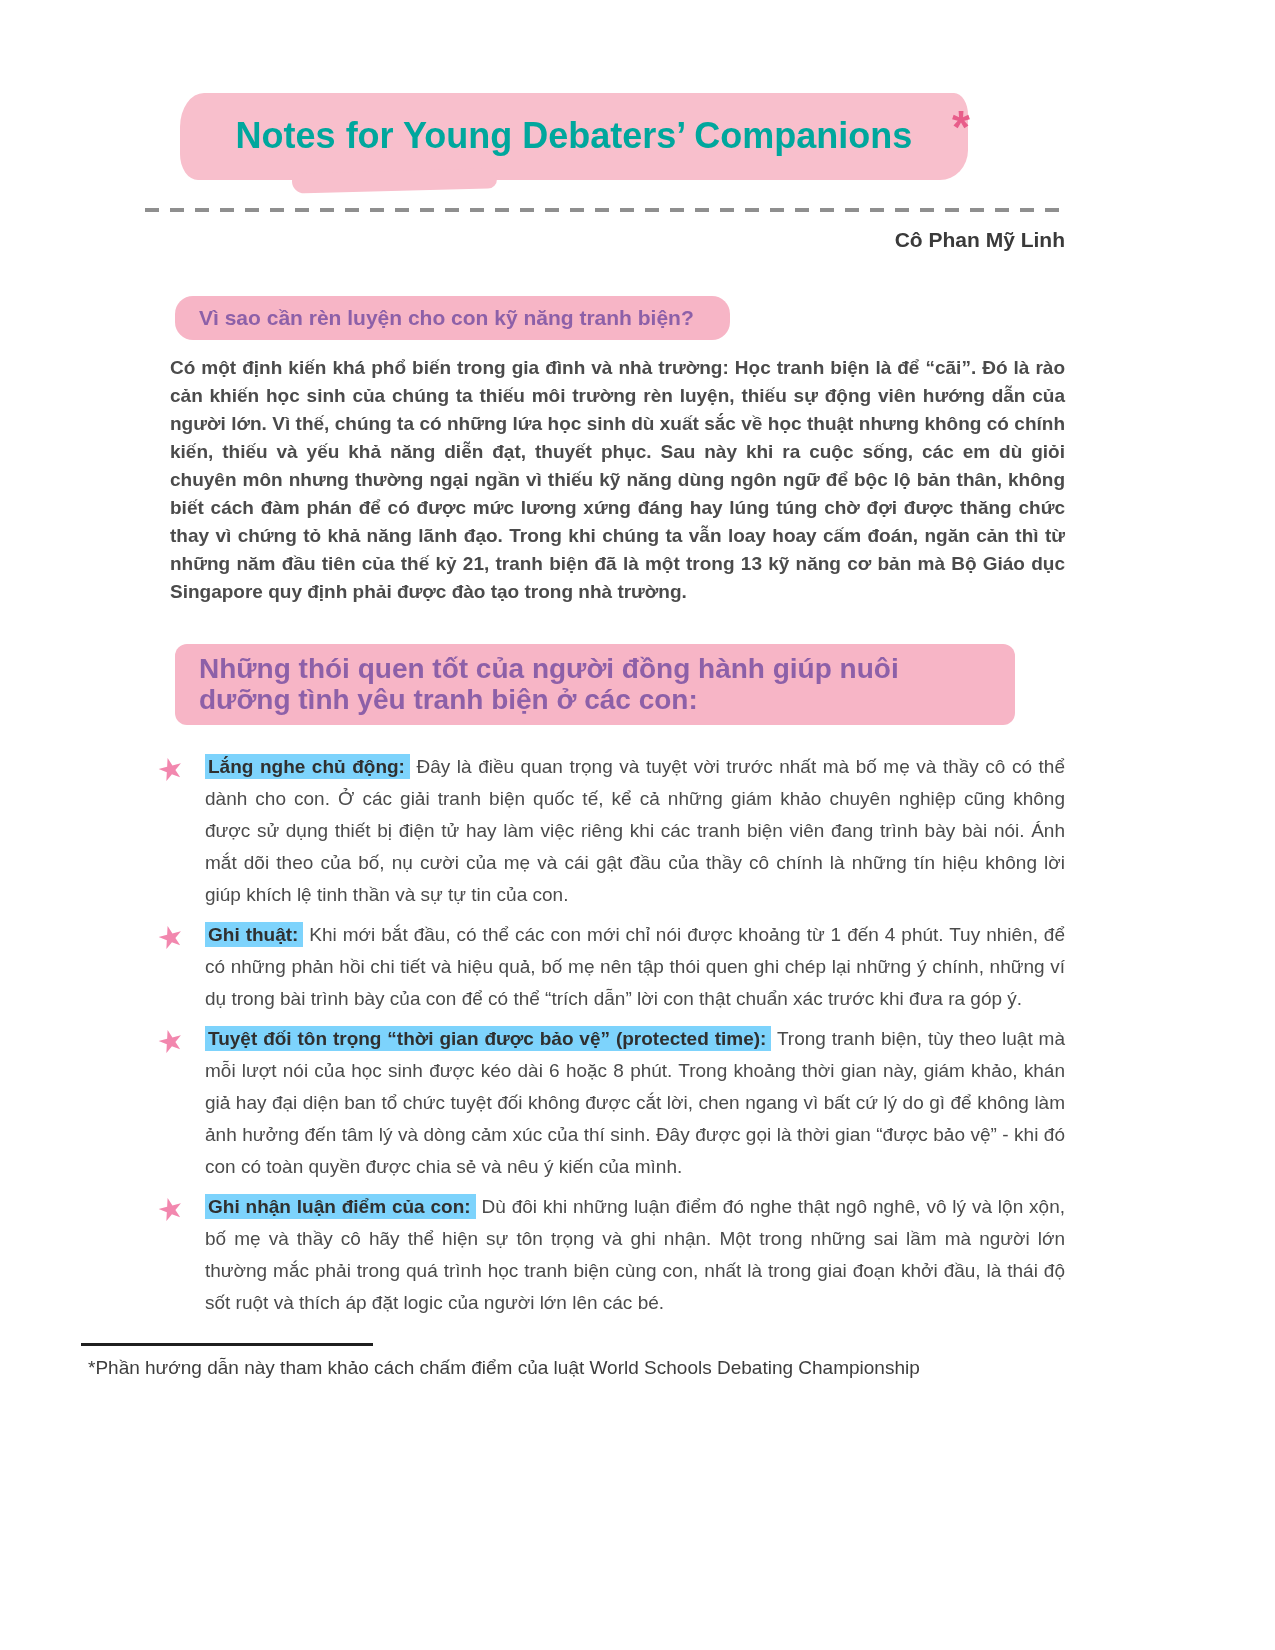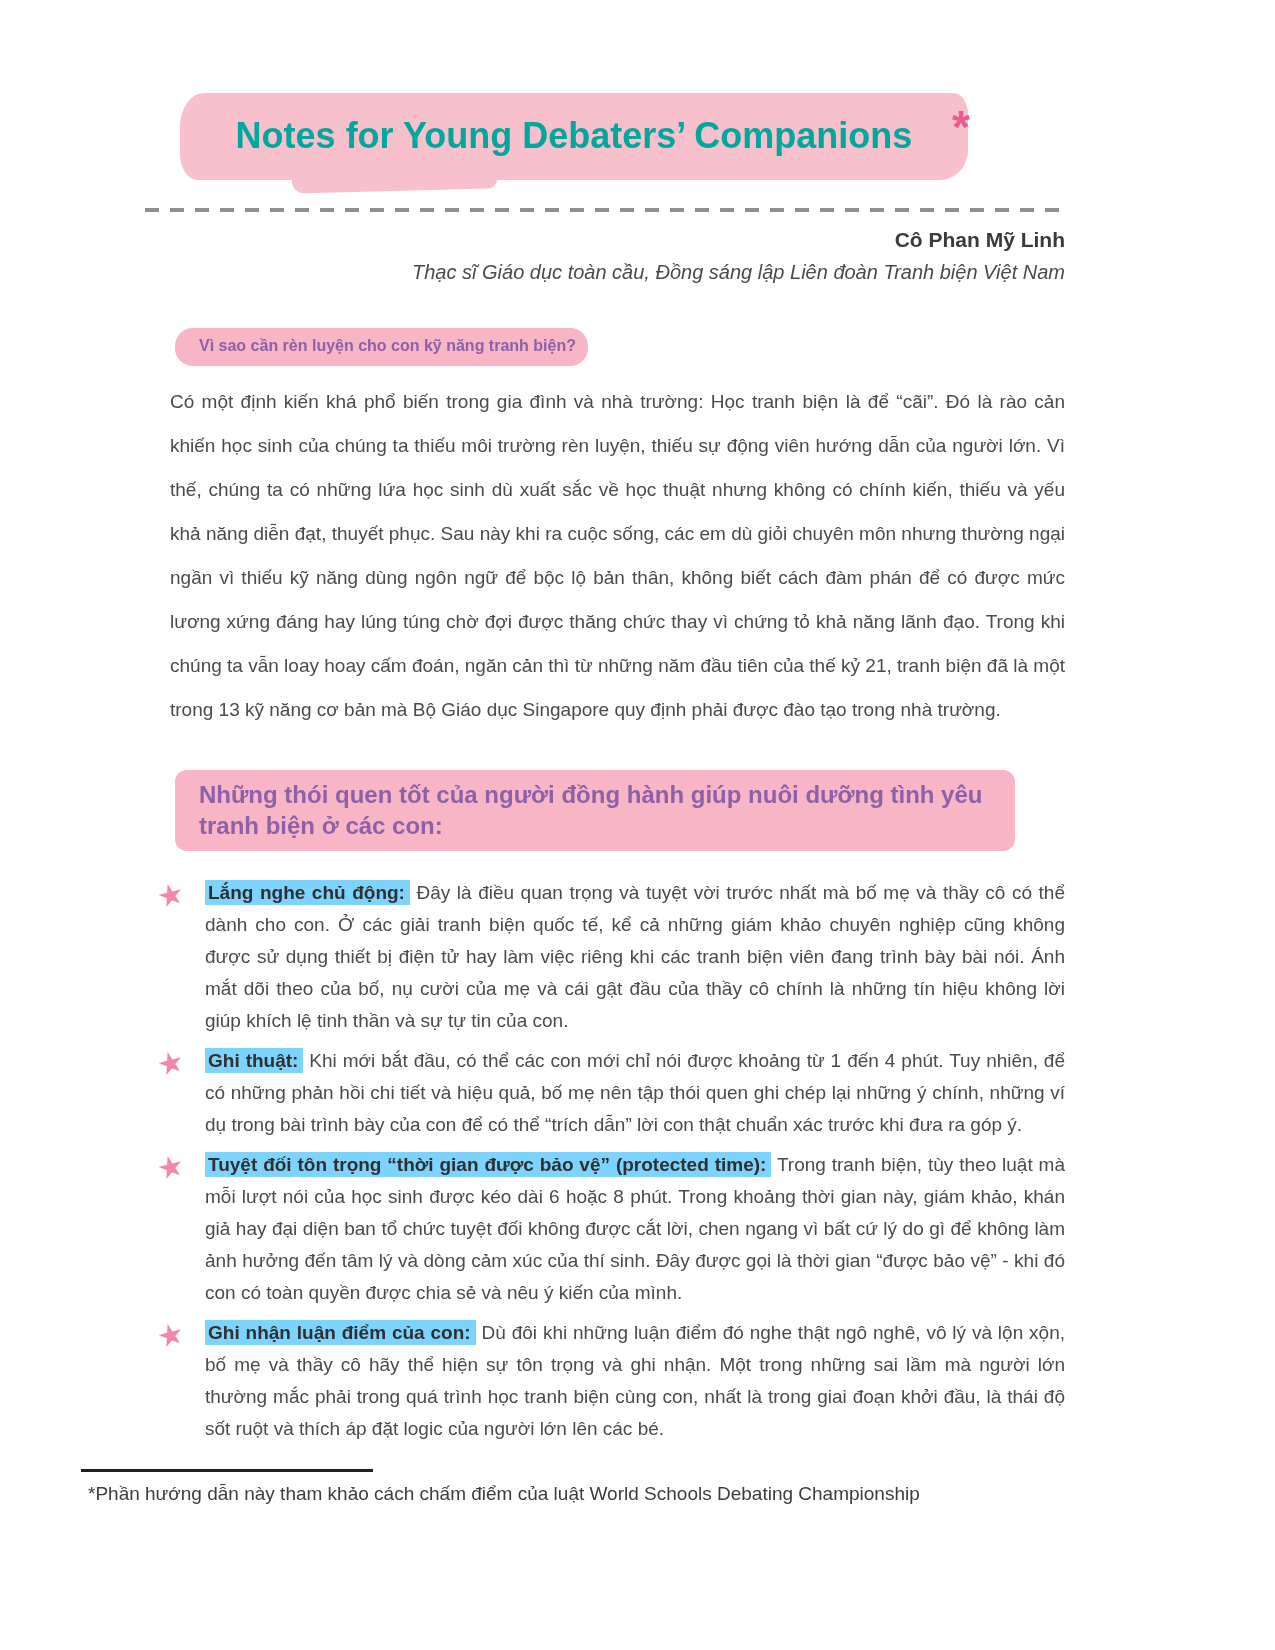--- a/index.html
+++ b/index.html
@@ -82,40 +82,41 @@
   
   .pill {
     background: #f7b5c6;
     color: #8d60a8;
     font-weight: bold;
     border-radius: 18px;
     width: fit-content;
   }
   .heading1 {
     margin: 44px 0 0 175px;
-    padding: 8px 12px 9px 24px;
-    font-size: 16px;
+    padding: 8px 36px 9px 24px;
+    font-size: 21px;
     line-height: 1.3;
   }
   .heading2 {
     margin: 38px 0 0 175px;
     padding: 9px 24px 10px 24px;
     max-width: 840px;
-    font-size: 24px;
+    font-size: 28px;
     line-height: 31px;
     border-radius: 12px;
   }
 
   
   .para {
     margin: 14px 210px 0 170px;
     font-size: 19px;
-    line-height: 44px;
+    line-height: 28px;
     color: #4b4b4b;
     text-align: justify;
+    font-weight: bold;
   }
 
   
   .bullets {
     margin: 26px 210px 0 155px;
   }
   .bullet {
     display: flex;
     align-items: flex-start;
     margin-bottom: 8px;
@@ -170,21 +171,20 @@
     <h1>
       <span>Notes for Young Debaters’ Companions</span>
       <span class="title-asterisk">*</span>
     </h1>
   </div>
 
   <div class="divider"></div>
 
   <div class="author">
     <div class="author-name">Cô Phan Mỹ Linh</div>
-    <div class="author-credentials">Thạc sĩ Giáo dục toàn cầu, Đồng sáng lập Liên đoàn Tranh biện Việt Nam</div>
   </div>
 
   <div class="pill heading1">Vì sao cần rèn luyện cho con kỹ năng tranh biện?</div>
 
   <p class="para">Có một định kiến khá phổ biến trong gia đình và nhà trường: Học tranh biện là để “cãi”. Đó là rào cản khiến học sinh của chúng ta thiếu môi trường rèn luyện, thiếu sự động viên hướng dẫn của người lớn. Vì thế, chúng ta có những lứa học sinh dù xuất sắc về học thuật nhưng không có chính kiến, thiếu và yếu khả năng diễn đạt, thuyết phục. Sau này khi ra cuộc sống, các em dù giỏi chuyên môn nhưng thường ngại ngần vì thiếu kỹ năng dùng ngôn ngữ để bộc lộ bản thân, không biết cách đàm phán để có được mức lương xứng đáng hay lúng túng chờ đợi được thăng chức thay vì chứng tỏ khả năng lãnh đạo. Trong khi chúng ta vẫn loay hoay cấm đoán, ngăn cản thì từ những năm đầu tiên của thế kỷ 21, tranh biện đã là một trong 13 kỹ năng cơ bản mà Bộ Giáo dục Singapore quy định phải được đào tạo trong nhà trường.</p>
 
   <div class="pill heading2">Những thói quen tốt của người đồng hành giúp nuôi dưỡng tình yêu tranh biện ở các con:</div>
 
   <div class="bullets">
 

